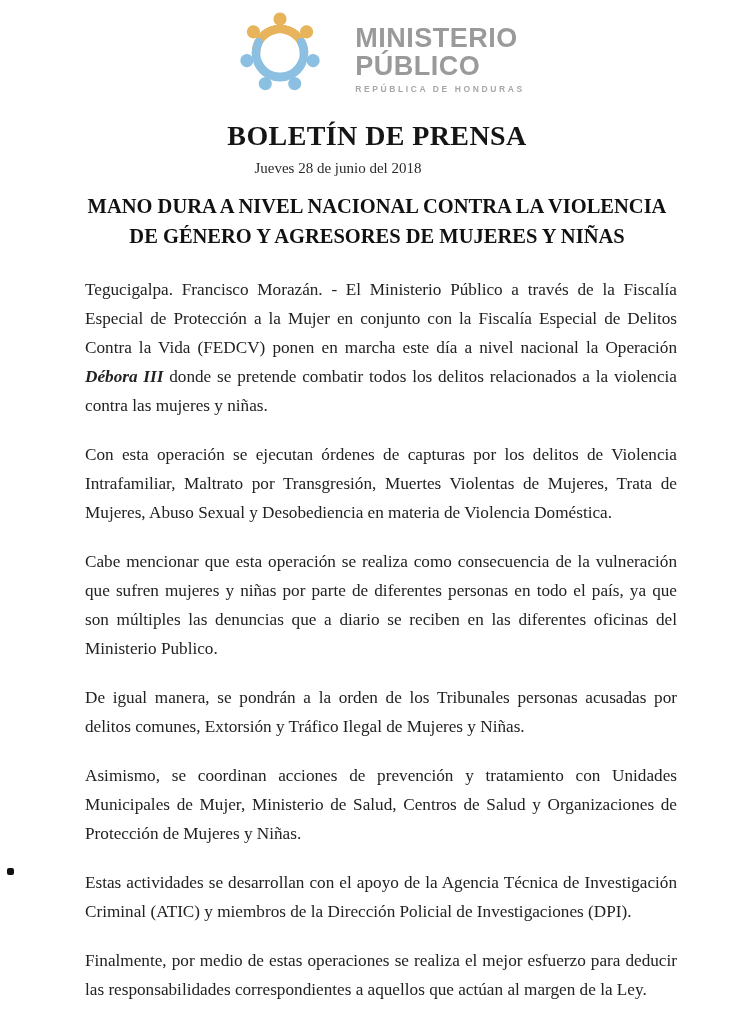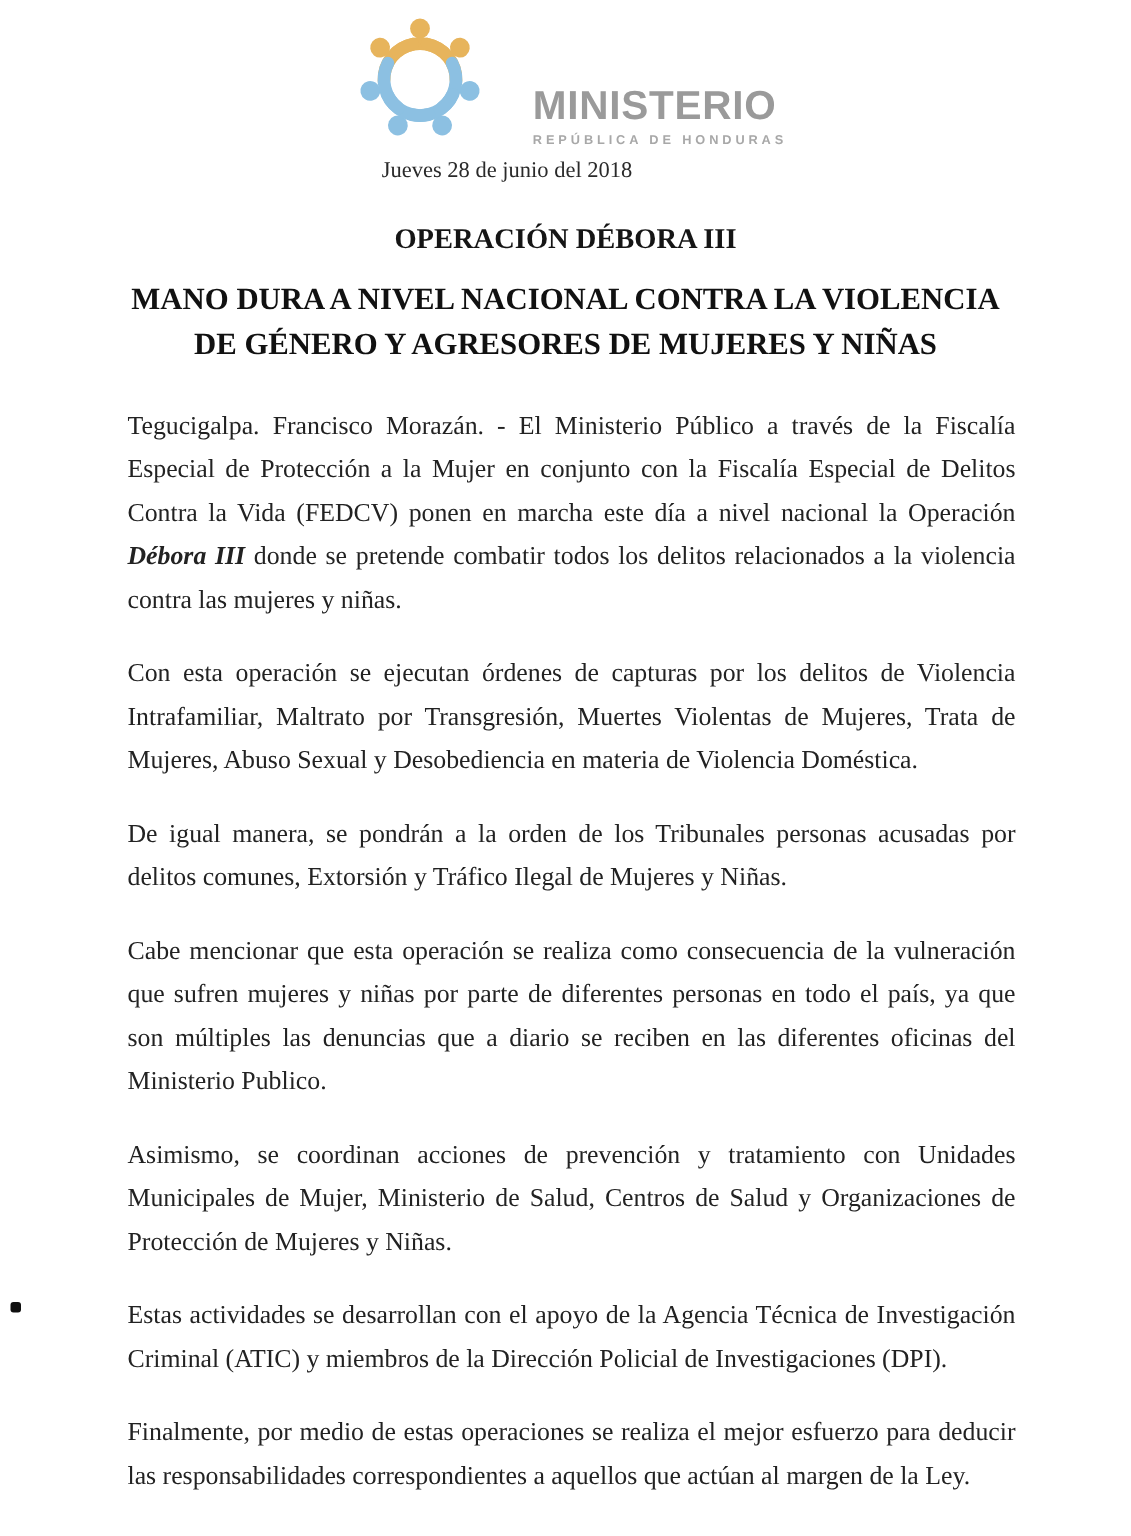--- a/index.html
+++ b/index.html
@@ -7,21 +7,21 @@
     position:relative;
     width:754px;height:1024px;
     margin:0 auto;
     background:#ffffff;
     font-family:"Liberation Serif", serif;
     color:#1e1e1e;
     overflow:hidden;
   }
   
   .logo-block{
-    display:flex;align-items:flex-end;justify-content:center;
+    display:flex;align-items:center;justify-content:center;
     padding-top:8px;margin-left:6px;gap:22px;
   }
   .logo-mark{width:90px;height:90px;flex:0 0 auto;}
   .gold-fill{fill:#e7b45c;}
   .gold-stroke{stroke:#e7b45c;}
   .blue-fill{fill:#8cc0e2;}
   .blue-stroke{stroke:#8cc0e2;}
   .logo-word{
     margin-left:8px;margin-top:12px;
     font-family:"Liberation Sans", sans-serif;
@@ -104,33 +104,34 @@
         <circle class="blue-fill" cx="45" cy="11" r="6.6"></circle>
         <path class="blue-stroke" d="M29.6 26.6 A24 24 0 0 1 60.4 26.6" stroke-width="8.5" fill="none" stroke-linecap="round"></path>
       </g>
       <g transform="rotate(257.1 45 45)">
         <circle class="blue-fill" cx="45" cy="11" r="6.6"></circle>
         <path class="blue-stroke" d="M29.6 26.6 A24 24 0 0 1 60.4 26.6" stroke-width="8.5" fill="none" stroke-linecap="round"></path>
       </g>
     </svg>
     <div class="logo-word">
       <div class="org">MINISTERIO</div>
+      <div class="org">PÚBLICO</div>
       <div class="tagline">REPÚBLICA DE HONDURAS</div>
     </div>
   </div>
 
+  <div class="press-title">BOLETÍN DE PRENSA</div>
   <div class="date-line">Jueves 28 de junio del 2018</div>
-  <div class="operation-title">OPERACIÓN DÉBORA III</div>
   <div class="headline">MANO DURA A NIVEL NACIONAL CONTRA LA VIOLENCIA DE GÉNERO Y AGRESORES DE MUJERES Y NIÑAS</div>
 
   <div class="doc-body">
     <p><span>Tegucigalpa. Francisco Morazán. - El Ministerio Público a través de la Fiscalía Especial de Protección a la Mujer en conjunto con la Fiscalía Especial de Delitos Contra la Vida (FEDCV) ponen en marcha este día a nivel nacional la Operación </span><span class="em-op">Débora III</span><span> donde se pretende combatir todos los delitos relacionados a  la violencia contra las mujeres y niñas.</span></p>
     <p>Con esta operación se ejecutan órdenes de capturas por los delitos de Violencia Intrafamiliar, Maltrato por Transgresión, Muertes Violentas de Mujeres, Trata de Mujeres, Abuso Sexual y Desobediencia en materia de Violencia Doméstica.</p>
+    <p>Cabe mencionar que esta operación se realiza como consecuencia de la vulneración que sufren mujeres y niñas por parte de diferentes personas en todo el país, ya que son múltiples las denuncias que a diario se reciben en las diferentes oficinas del Ministerio Publico.</p>
     <p>De igual manera, se pondrán a la orden de los Tribunales personas acusadas por delitos comunes, Extorsión y Tráfico Ilegal de Mujeres y Niñas.</p>
-    <p>Cabe mencionar que esta operación se realiza como consecuencia de la vulneración que sufren mujeres y niñas por parte de diferentes personas en todo el país, ya que son múltiples las denuncias que a diario se reciben en las diferentes oficinas del Ministerio Publico.</p>
     <p>Asimismo, se coordinan acciones de prevención y tratamiento con Unidades Municipales de Mujer, Ministerio de Salud, Centros de Salud y Organizaciones de Protección de Mujeres y Niñas.</p>
     <p>Estas actividades se desarrollan con el apoyo de la Agencia Técnica de Investigación Criminal (ATIC) y miembros de la Dirección Policial de Investigaciones (DPI).</p>
     <p>Finalmente, por medio de estas operaciones se realiza el mejor esfuerzo para deducir las responsabilidades correspondientes a aquellos que actúan al margen de la Ley.</p>
   </div>
 
   <div class="margin-dot"></div>
 
 </div>
 
 </body></html>

